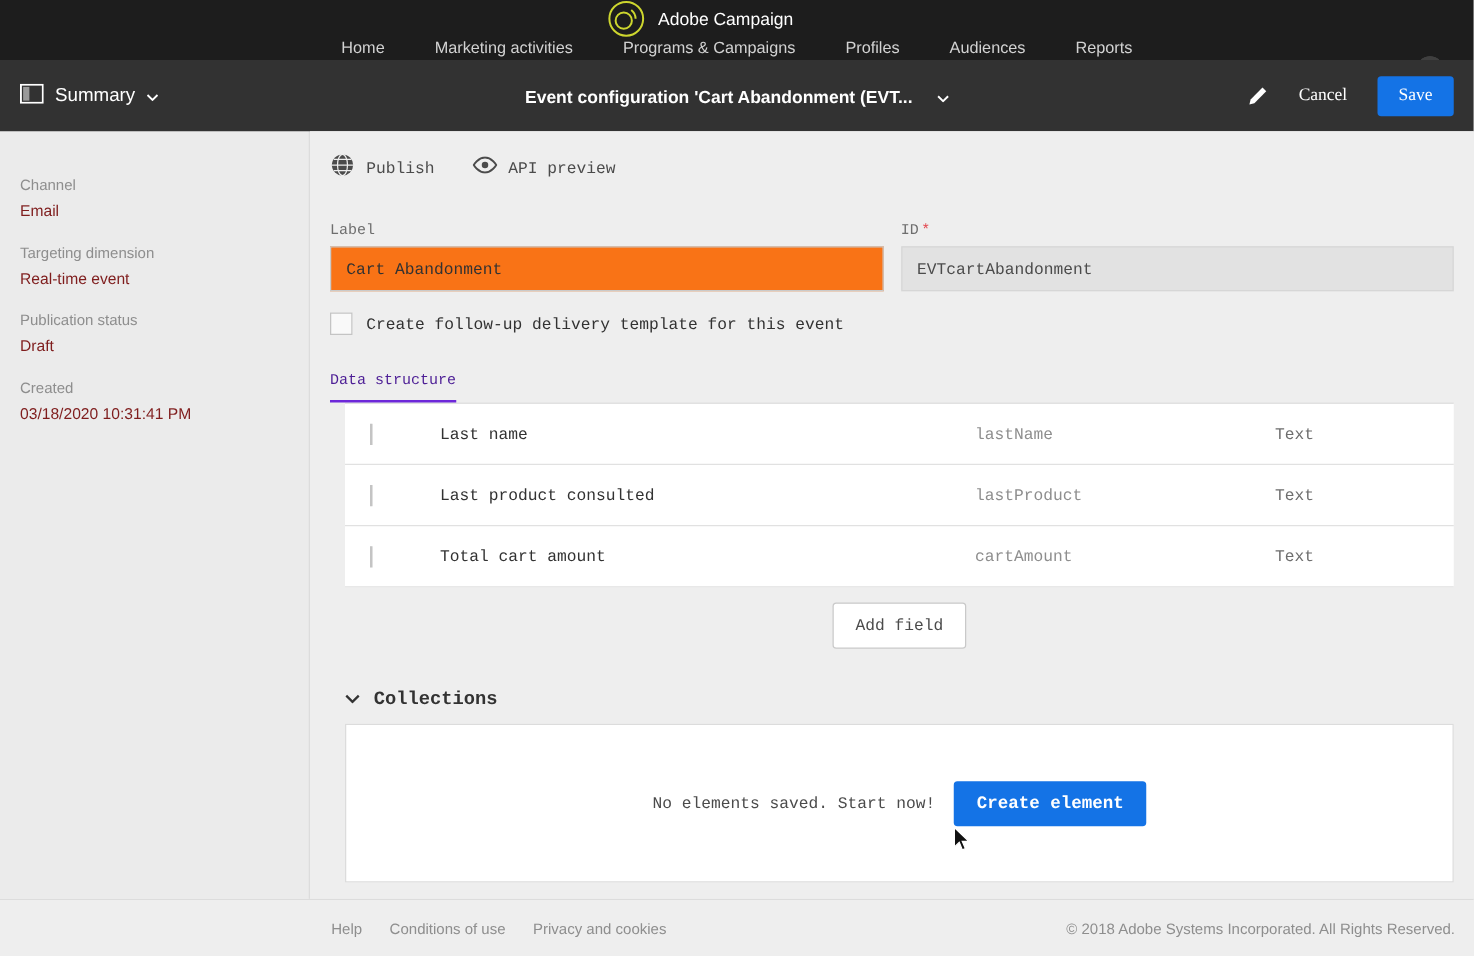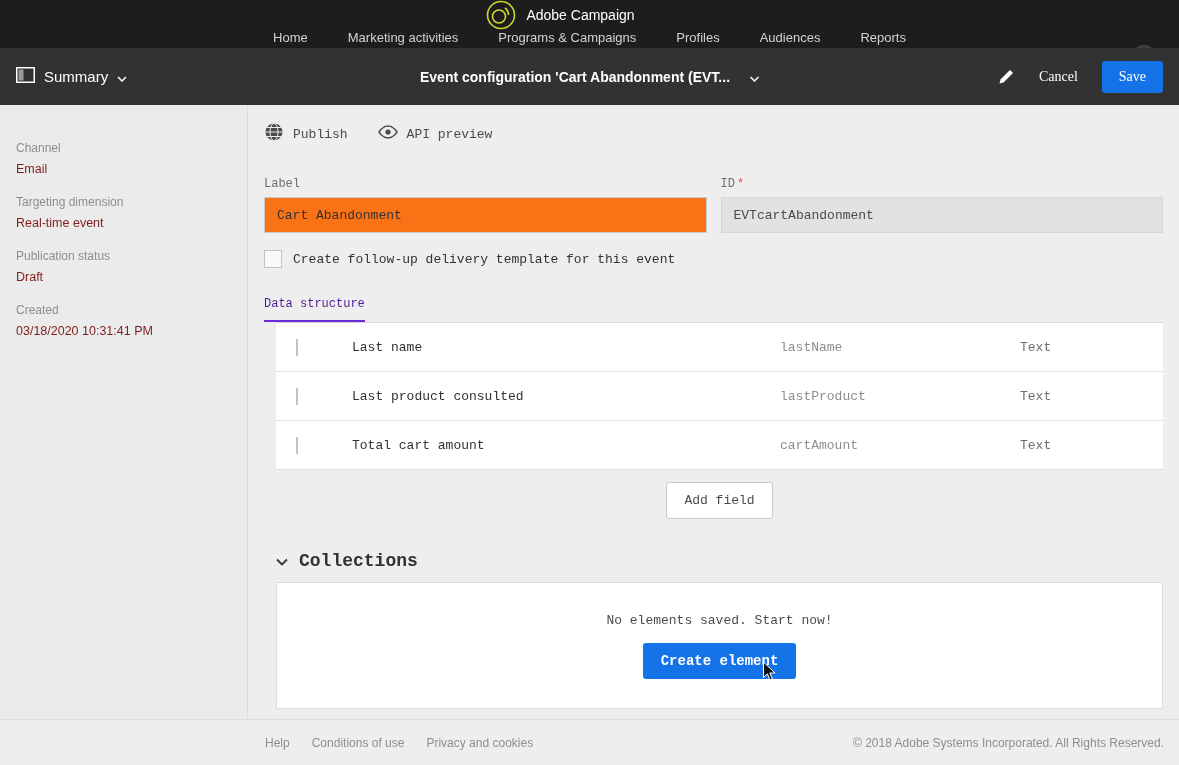--- a/index.html
+++ b/index.html
@@ -94,25 +94,25 @@
   td.type-cell { color:#6e6e6e; }
 
   .add-field-row { text-align:center; margin-top:12px; }
   .add-field-btn {
     background:#ffffff; border:1px solid #c9c9c9; font-size:13px; color:#4b4b4b;
     padding:10px 17px; border-radius:3px; cursor:pointer; font-family:inherit;
   }
 
   .collections-header {
     display:flex; align-items:center; gap:11px; margin-top:32px; margin-bottom:11px;
-    font-size:18px; font-weight:bold; color:#323232;
+    font-size:15px; font-weight:bold; color:#323232;
   }
   .collections-box {
     background:#fff; border:1px solid #dcdcdc; height:127px;
-    display:flex; flex-direction:column; align-items:center; justify-content:center; gap:15px;
+    display:flex; align-items:center; justify-content:center; gap:15px;
   }
   .empty-msg { font-size:13px; color:#4b4b4b; }
   .create-btn {
     background:#1473e6; color:#fff; border:none; font-size:14px; font-weight:bold;
     padding:10px 18px; border-radius:3px; cursor:pointer; font-family:inherit;
   }
 
   
   .footer {
     height:46px; background:#eeeeee; border-top:1px solid #dcdcdc;

